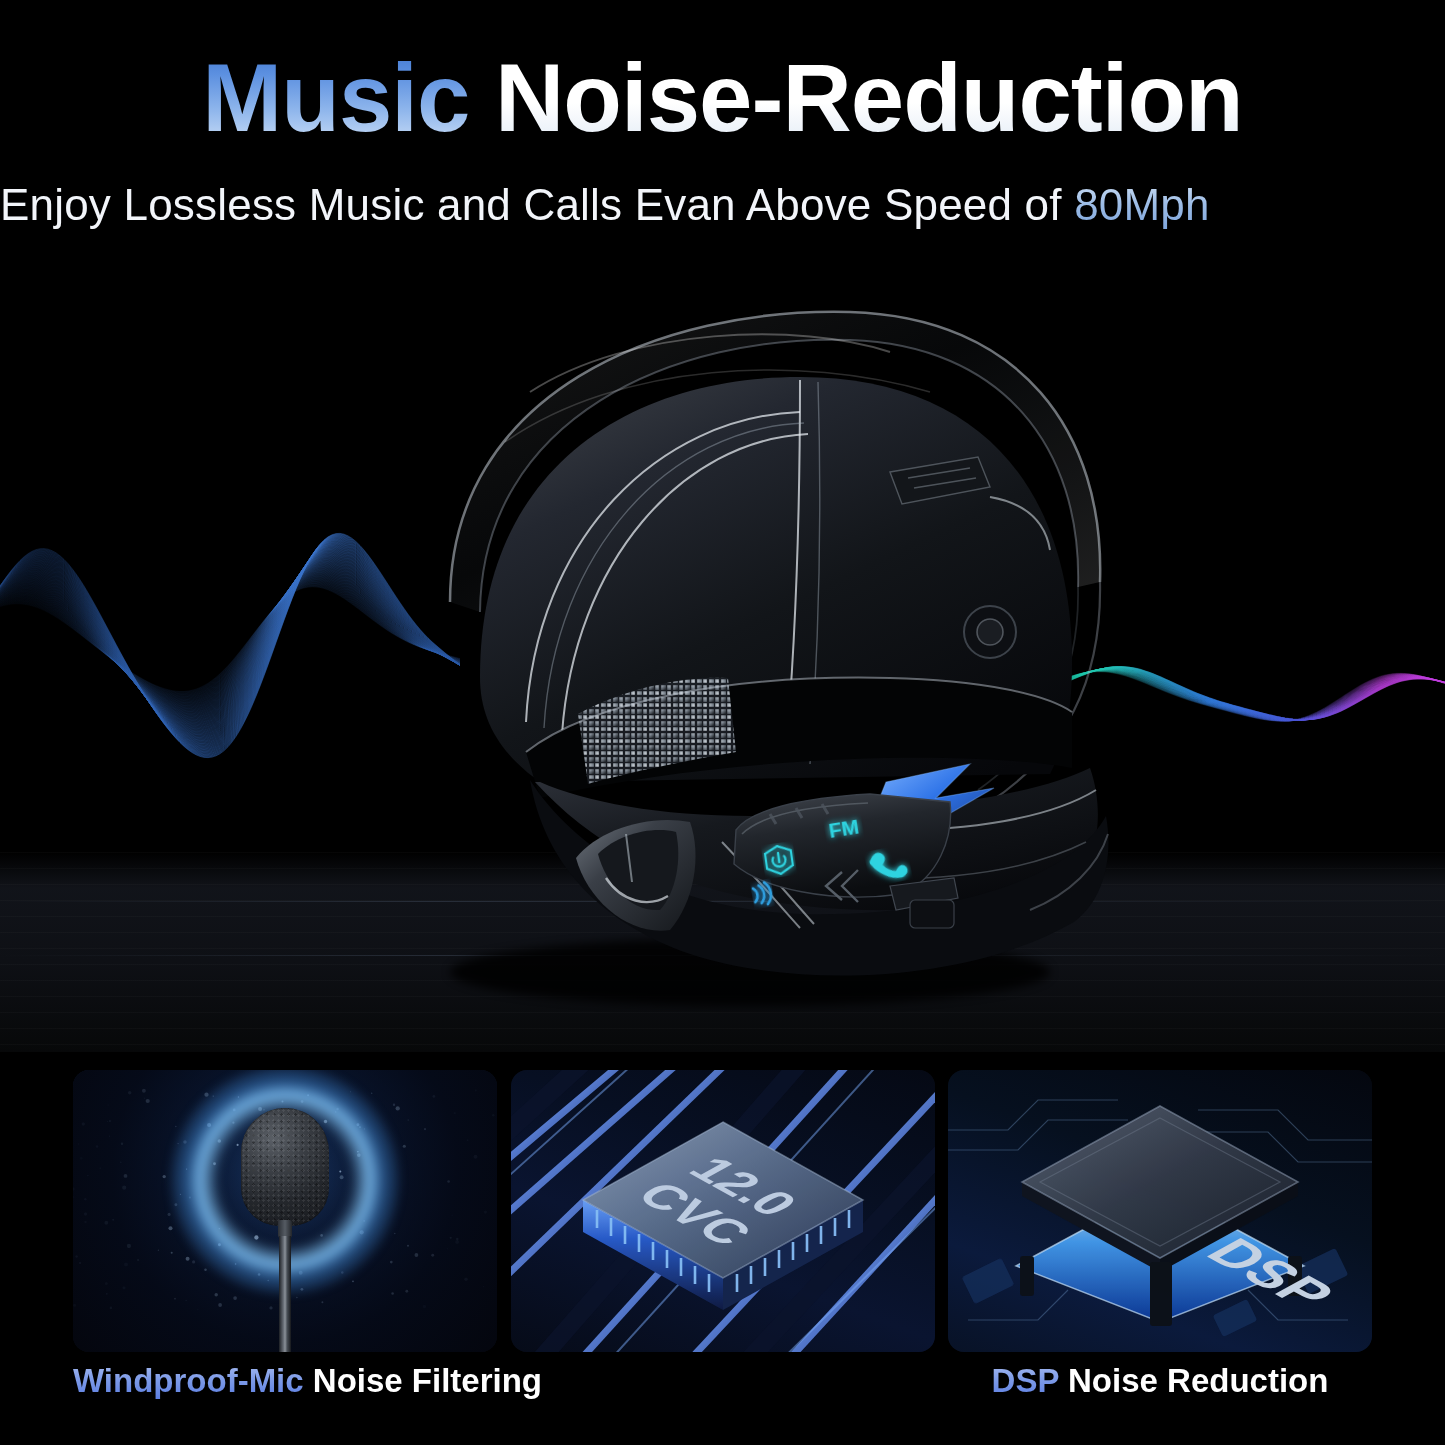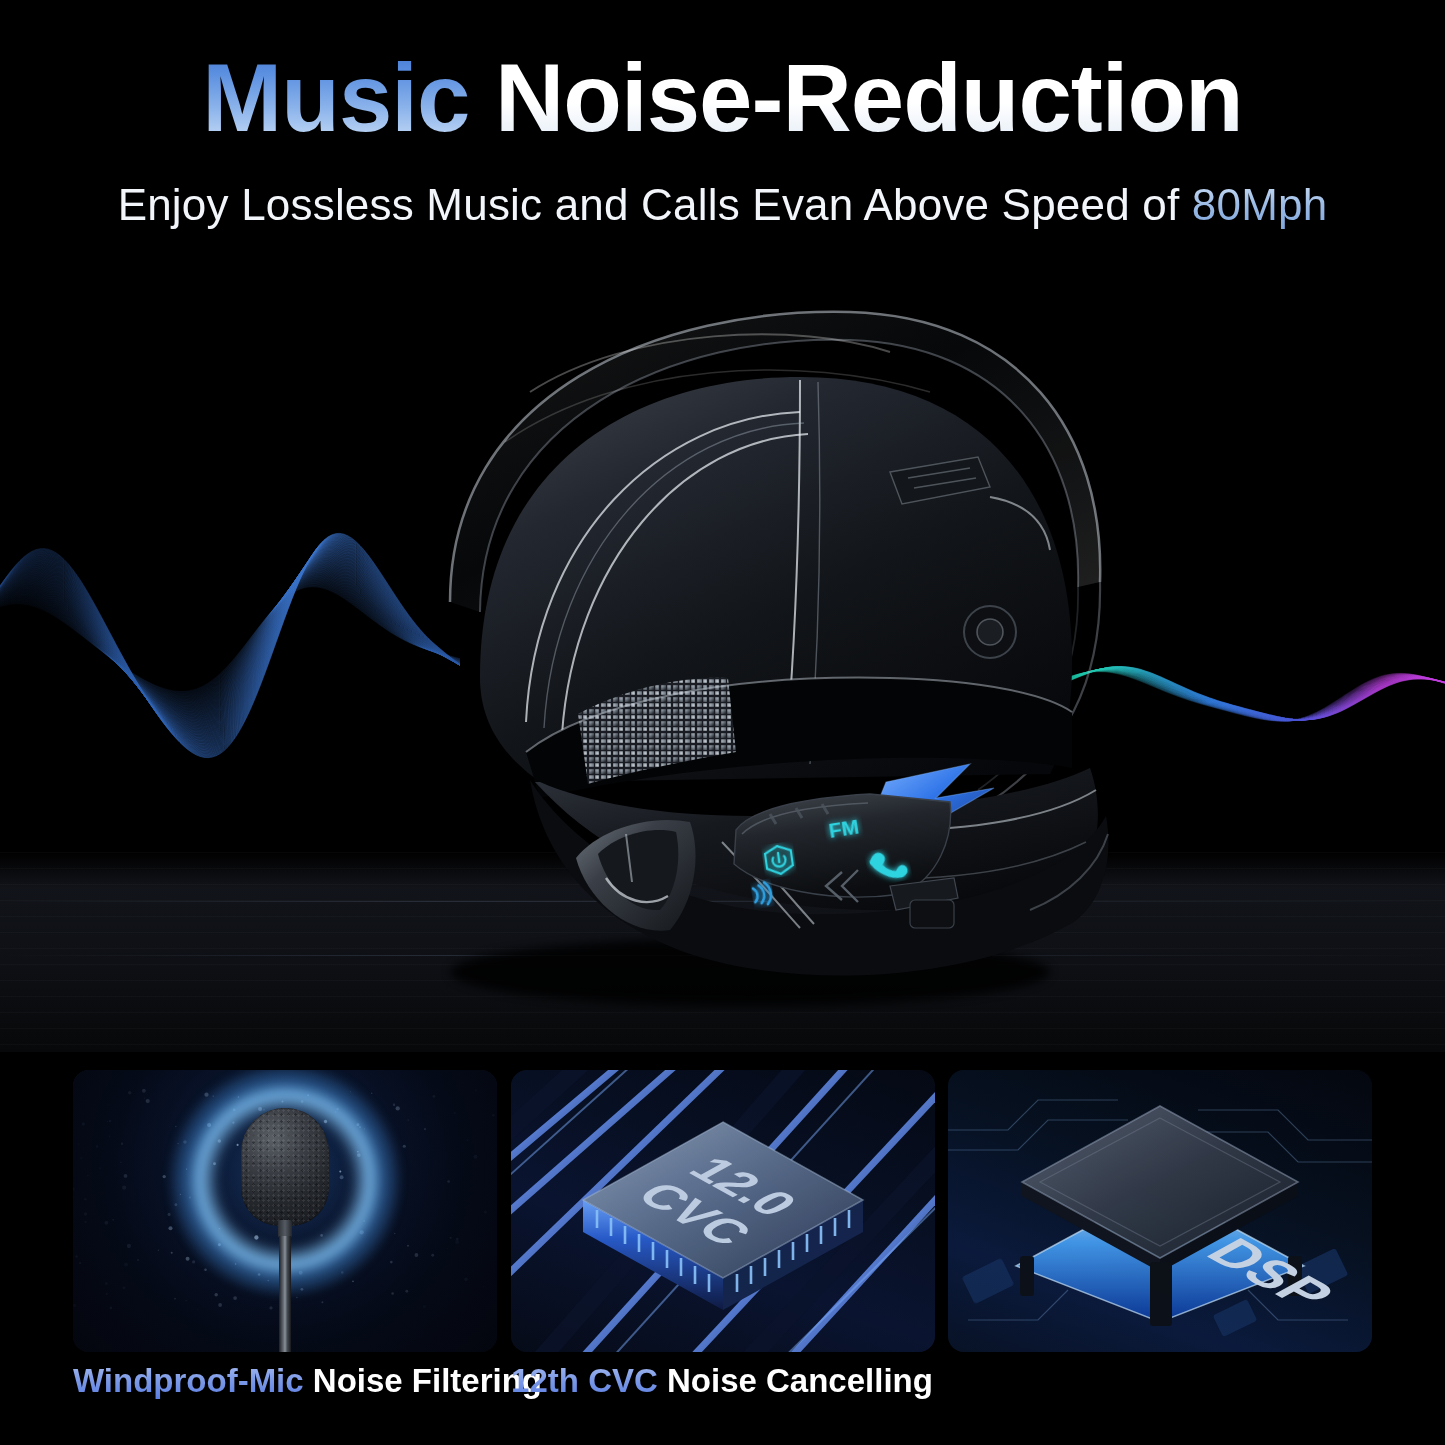--- a/index.html
+++ b/index.html
@@ -38,21 +38,21 @@
     background:linear-gradient(180deg,#3c74cf 0%,#5c90e0 28%,#8fb6ec 62%,#d3e3f7 100%);
     -webkit-background-clip:text; background-clip:text;
     -webkit-text-fill-color:transparent; color:transparent;
   }
   .title .t-white {
     background:linear-gradient(180deg,#ffffff 0%,#ffffff 55%,#dfe9f5 100%);
     -webkit-background-clip:text; background-clip:text;
     -webkit-text-fill-color:transparent; color:transparent;margin-top:30px;
   }
   .subtitle {
-    position:absolute; top:180px; left:0; width:1445px;
+    position:absolute; top:180px; left:0; width:1190px;
     font-size:44px;
     font-weight:400;
     color:#f2f5fa;
     white-space:nowrap;
     letter-spacing:0.2px;
     font-family:"Liberation Sans", sans-serif;
   }
   .subtitle .s-accent {
     background:linear-gradient(180deg,#cfe0f4 0%,#9cbce6 50%,#7fa6dd 100%);
     -webkit-background-clip:text; background-clip:text;
@@ -804,18 +804,18 @@
 
           <text x="212" y="112" text-anchor="middle" font-family="Liberation Sans, sans-serif" font-size="52" font-weight="bold" fill="#cfdcec" transform="matrix(0.94,0.52,-0.94,0.52,212,44)">DSP</text>
         </svg>
       </div>
     </div>
 
     <div class="captions">
       <div class="caption" id="cap0">
         <span class="cap-accent">Windproof-Mic</span><span class="cap-white"> Noise Filtering</span>
       </div>
-      <div class="caption" id="cap1">
-        <span class="cap-accent">12th CVC</span><span class="cap-white">  Noise Cancelling</span>
+      <div class="caption" id="cap2">
+        <span class="cap-accent">DSP</span><span class="cap-white"> Noise Reduction</span>
       </div>
     </div>
   </div>
 </div>
 
 </body></html>

